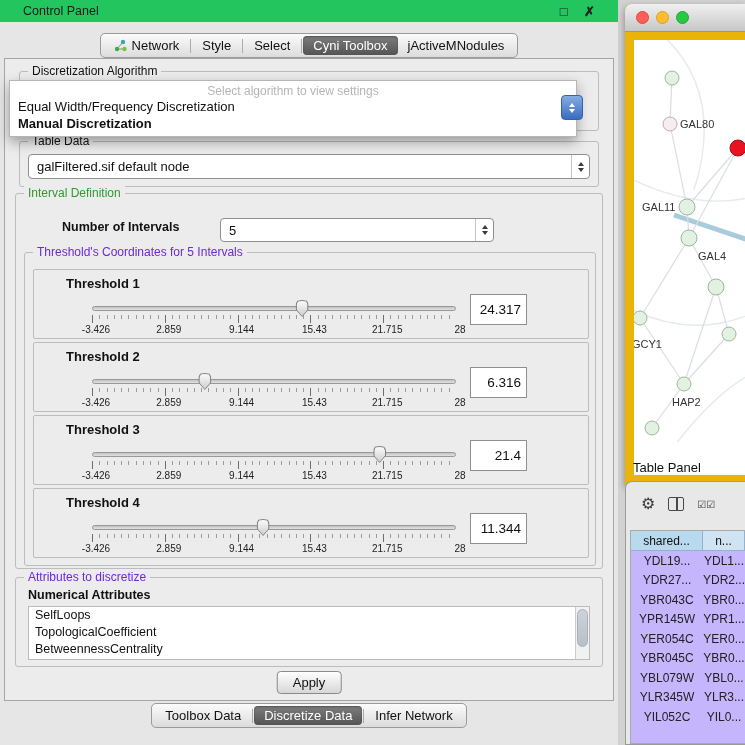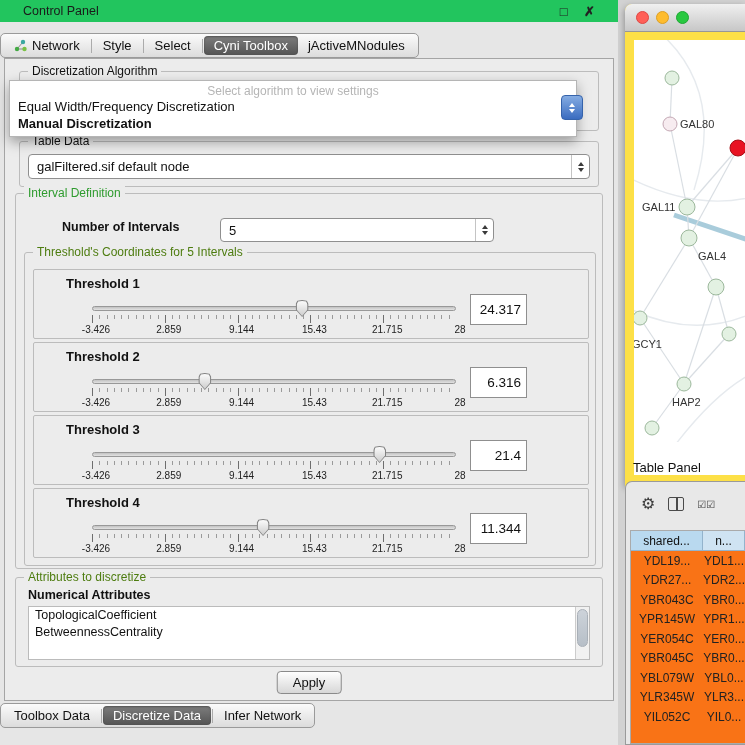--- a/index.html
+++ b/index.html
@@ -5,39 +5,39 @@
   html,body{margin:0;padding:0}
   body{width:745px;height:745px;position:relative;overflow:hidden;
        background:#d2d2d2;font-family:"Liberation Sans",sans-serif;
        -webkit-font-smoothing:antialiased}
   
   .control-panel{position:absolute;left:0;top:0;width:618px;height:745px;
                  background:#e6e6e6;border-right:1px solid #b2b2b2}
   .cp-titlebar{height:22px;display:flex;justify-content:space-between;align-items:center;
                padding:0 23px;background:#22c55e;font-size:12.5px;color:#1a1a1a}
   .win-btns span{margin-left:13px;font-size:13px;color:#222;cursor:default}
-  .tabbar{position:absolute;left:0;width:618px;display:flex;justify-content:flex-start}
+  .tabbar{position:absolute;left:0;width:618px;display:flex;justify-content:center}
   .tabbar.top{top:33px}
   .tabbar.bottom{top:703px}
   .tabstrip{display:inline-flex;align-items:center;height:23px;padding:0 3px;
             background:linear-gradient(#fbfbfb,#dcdcdc);border:1px solid #9a9a9a;
             border-radius:5px}
   .tab{display:flex;align-items:center;gap:5px;padding:0 10px;height:19px;
        font-size:13px;color:#111;border-radius:4px;white-space:nowrap}
   .tab.selected{background:linear-gradient(#7d7d7d,#545454);color:#fff;
                 box-shadow:inset 0 1px 2px rgba(0,0,0,.35)}
   .tdiv{width:1px;height:14px;background:#ababab;margin:0 1px}
   
   .main-frame{position:absolute;left:4px;top:58px;width:608px;height:641px;
               background:#ececec;border:1px solid #a5a5a5}
   .group{position:absolute;border:1px solid #bcbcbc;border-radius:3px}
   .group>.group-label{position:absolute;top:-8px;left:8px;background:#ececec;
                       padding:0 4px;font-size:12px;color:#111;white-space:nowrap}
   .group-label.green{color:#2e9b2e}
-  .group-label.blue{color:#4d7c0f}
+  .group-label.blue{color:#6d28d9}
   .algo-group{left:14px;top:12px;width:578px;height:58px}
   
   .popup{position:absolute;left:4px;top:21px;width:566px;z-index:30;background:#fff;
          border:1px solid #b5b5b5;box-shadow:0 5px 12px rgba(0,0,0,.35);padding-bottom:4px}
   .popup-hint{margin-top:3px;text-align:center;font-size:12px;color:#b5b5b5}
   .popup-opt{font-size:13px;color:#111;padding:1px 8px}
   .popup-opt.bold{font-weight:bold}
   .algo-combo-btn{position:absolute;left:556px;top:36px;width:20px;height:23px;z-index:31;
                   border:1px solid #3563ab;border-radius:4px;
                   background:linear-gradient(#85acе2,#3a6cc0);
@@ -92,41 +92,41 @@
   .vscroll{position:absolute;right:0;top:0;bottom:0;width:13px;background:#f1f1f1;
            border-left:1px solid #ccc}
   .vthumb{position:absolute;left:1px;right:1px;top:2px;height:36px;border-radius:6px;
           background:linear-gradient(#cdd3da,#b7bfc8);border:1px solid #a9b0b8}
   .apply-btn{position:absolute;left:50%;transform:translateX(-50%);top:612px;height:23px;
              padding:0 15px;font-size:13px;color:#111;font-family:inherit;
              background:linear-gradient(#fefefe,#d7d7d7);border:1px solid #8a8a8a;border-radius:4px}
   
   .right-bg{position:absolute;left:618px;top:0;width:127px;height:745px;background:#d2d2d2}
   .network-window{position:absolute;left:625px;top:4px;width:120px;height:482px;
-                  border-radius:7px 0 0 0;background:#fde047;box-shadow:-1px 2px 6px rgba(0,0,0,.3)}
+                  border-radius:7px 0 0 0;background:#eab308;box-shadow:-1px 2px 6px rgba(0,0,0,.3)}
   .mac-titlebar{height:27px;border-radius:7px 0 0 0;display:flex;align-items:center;gap:7px;
                 padding-left:11px;background:linear-gradient(#f0f0f0,#c7c7c7);
                 border-bottom:1px solid #979797}
   .tl{width:13px;height:13px;border-radius:50%;box-sizing:border-box}
   .tl.red{background:#ff5f57;border:1px solid #de4643}
   .tl.yellow{background:#febc2e;border:1px solid #dd9f24}
   .tl.green{background:#28c840;border:1px solid #1ea733}
   .net-canvas{position:absolute;left:9px;top:36px;right:0;bottom:11px;background:#fff;overflow:hidden}
   .net-canvas svg{display:block}
   .net-canvas text{font-family:"Liberation Sans",sans-serif;font-size:11px;fill:#333}
   .table-panel-label{position:absolute;left:633px;top:460px;font-size:13px;color:#111}
   .table-window{position:absolute;left:625px;top:481px;width:120px;height:264px;
                 border-radius:7px 0 0 0;background:#e8e8e8;border:1px solid #9a9a9a;border-right:none;
                 box-sizing:border-box;overflow:hidden}
   .tp-toolbar{height:44px;display:flex;align-items:center;gap:13px;padding-left:15px}
   .gear{font-size:16px;color:#3c3c3c;line-height:1}
   .colicon{width:14px;height:12px;border:1.5px solid #4a4a4a;border-radius:2px;position:relative;display:inline-block}
   .colicon::before{content:"";position:absolute;left:50%;top:0;bottom:0;width:1.5px;background:#4a4a4a}
   .checks{font-size:10px;color:#3c3c3c;letter-spacing:0}
-  .tp-table{position:absolute;left:4px;top:48px;right:0;bottom:0;background:#f97316;
+  .tp-table{position:absolute;left:4px;top:48px;right:0;bottom:0;background:#c4b5fd;
             border:1px solid #aaa;border-right:none}
   .tp-header{display:flex;height:20px}
   .tp-hcell{box-sizing:border-box;font-size:12px;color:#111;display:flex;align-items:center;
             justify-content:center;border-right:1px solid #93b3cc;border-bottom:1px solid #93b3cc}
   .tp-hcell.c0{width:72px;background:#b9d9ef}
   .tp-hcell.c1{flex:1;background:#cfe3f2}
   .tp-row{display:flex;height:19.5px}
   .tp-cell{box-sizing:border-box;font-size:12px;color:#222;display:flex;align-items:center;
            justify-content:center;white-space:nowrap;overflow:hidden}
   .tp-cell.c0{width:72px}
@@ -288,20 +288,21 @@
           <div class="value-box">11.344</div>
         </div>
       </div>
     </div>
 
     <div class="group attrs-group">
       <span class="group-label blue">Attributes to discretize</span>
       <div class="attrs-heading">Numerical Attributes</div>
       <div class="attr-list">
         <div id="attr-items">
+            <div class="attr-item">SelfLoops</div>
             <div class="attr-item">TopologicalCoefficient</div>
             <div class="attr-item">BetweennessCentrality</div>
           </div>
         <div class="vscroll">
           <div class="vthumb"></div>
         </div>
       </div>
     </div>
 
     <button class="apply-btn">Apply</button>

